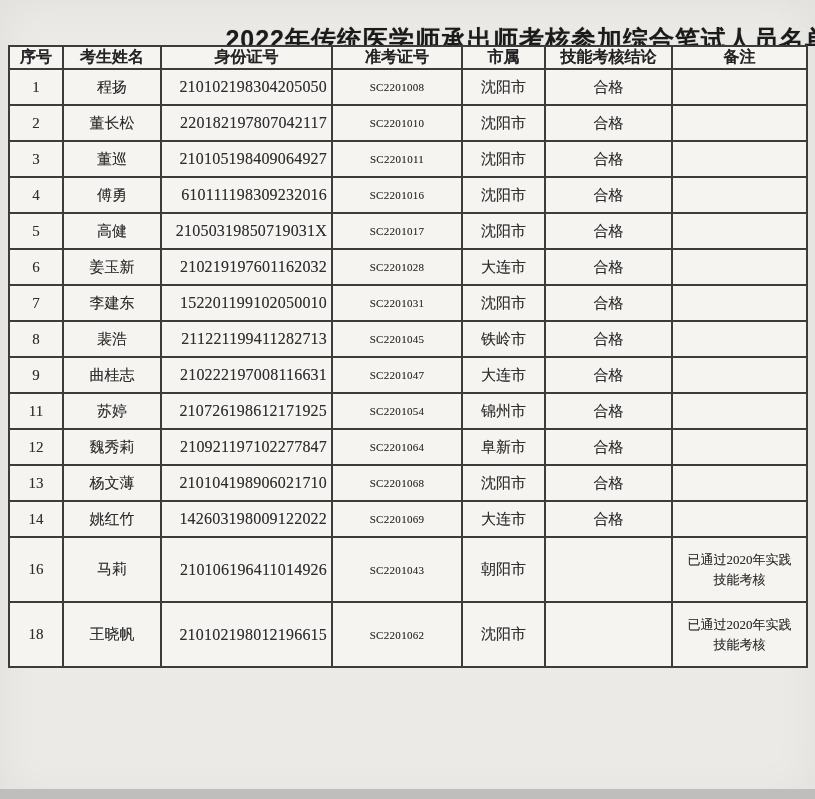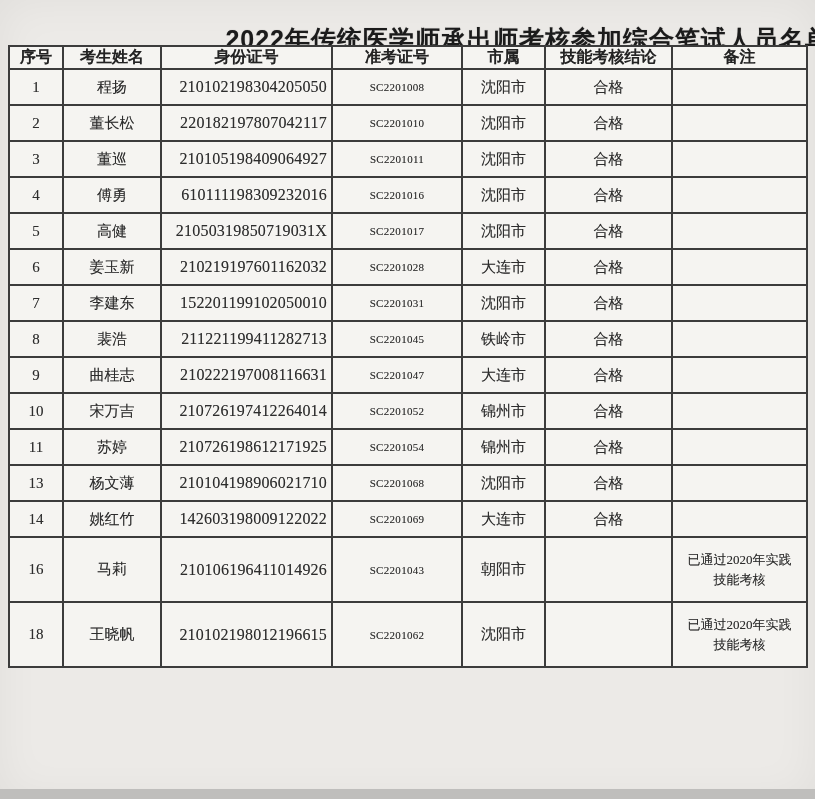--- a/index.html
+++ b/index.html
@@ -180,34 +180,34 @@
         <tr>
           <td class="col-seq">9</td>
           <td class="col-name">曲桂志</td>
           <td class="col-id">210222197008116631</td>
           <td class="col-ticket">SC2201047</td>
           <td class="col-city">大连市</td>
           <td class="col-result">合格</td>
           <td class="col-remark"></td>
         </tr>
         <tr>
-          <td class="col-seq">10</td>
-          <td class="col-name">宋万吉</td>
-          <td class="col-id">210726197412264014</td>
-          <td class="col-ticket">SC2201052</td>
-          <td class="col-city">锦州市</td>
-          <td class="col-result">合格</td>
-          <td class="col-remark"></td>
-        </tr>
-        <tr>
           <td class="col-seq">11</td>
           <td class="col-name">苏婷</td>
           <td class="col-id">210726198612171925</td>
           <td class="col-ticket">SC2201054</td>
           <td class="col-city">锦州市</td>
+          <td class="col-result">合格</td>
+          <td class="col-remark"></td>
+        </tr>
+        <tr>
+          <td class="col-seq">12</td>
+          <td class="col-name">魏秀莉</td>
+          <td class="col-id">210921197102277847</td>
+          <td class="col-ticket">SC2201064</td>
+          <td class="col-city">阜新市</td>
           <td class="col-result">合格</td>
           <td class="col-remark"></td>
         </tr>
         <tr>
           <td class="col-seq">13</td>
           <td class="col-name">杨文薄</td>
           <td class="col-id">210104198906021710</td>
           <td class="col-ticket">SC2201068</td>
           <td class="col-city">沈阳市</td>
           <td class="col-result">合格</td>

